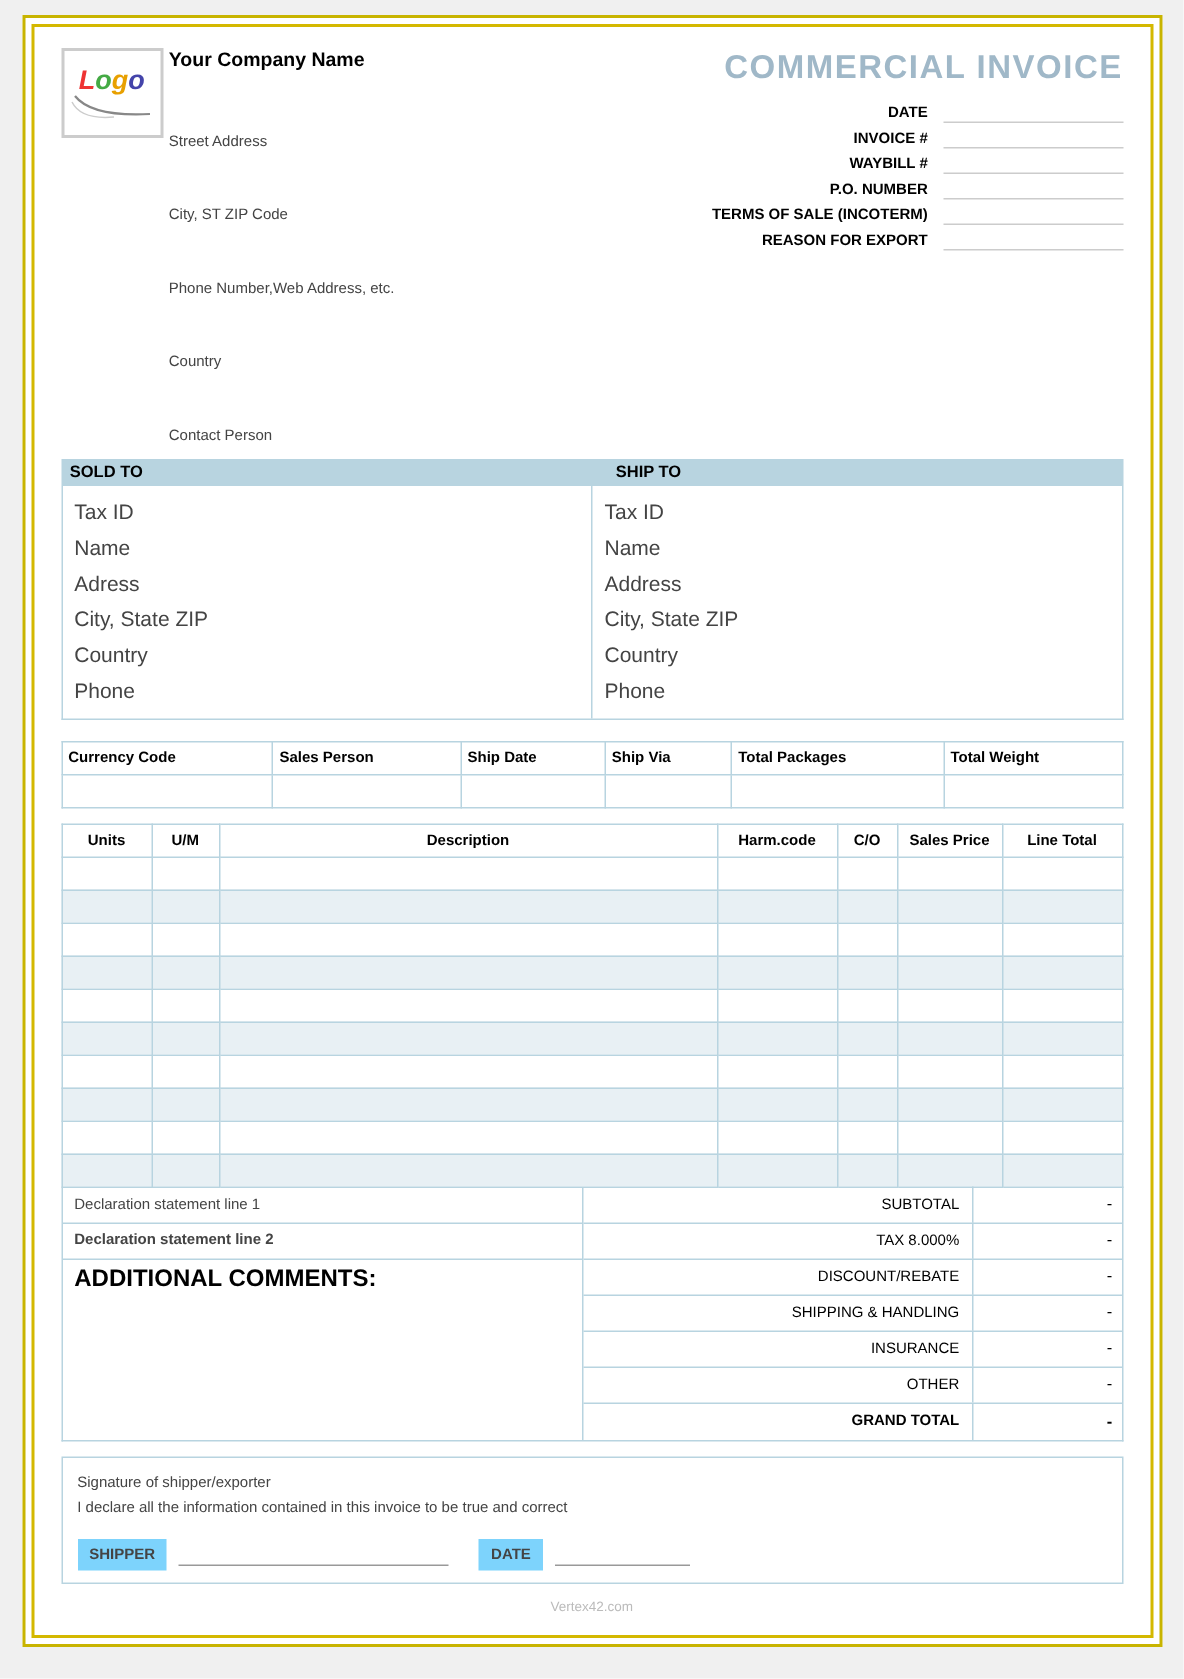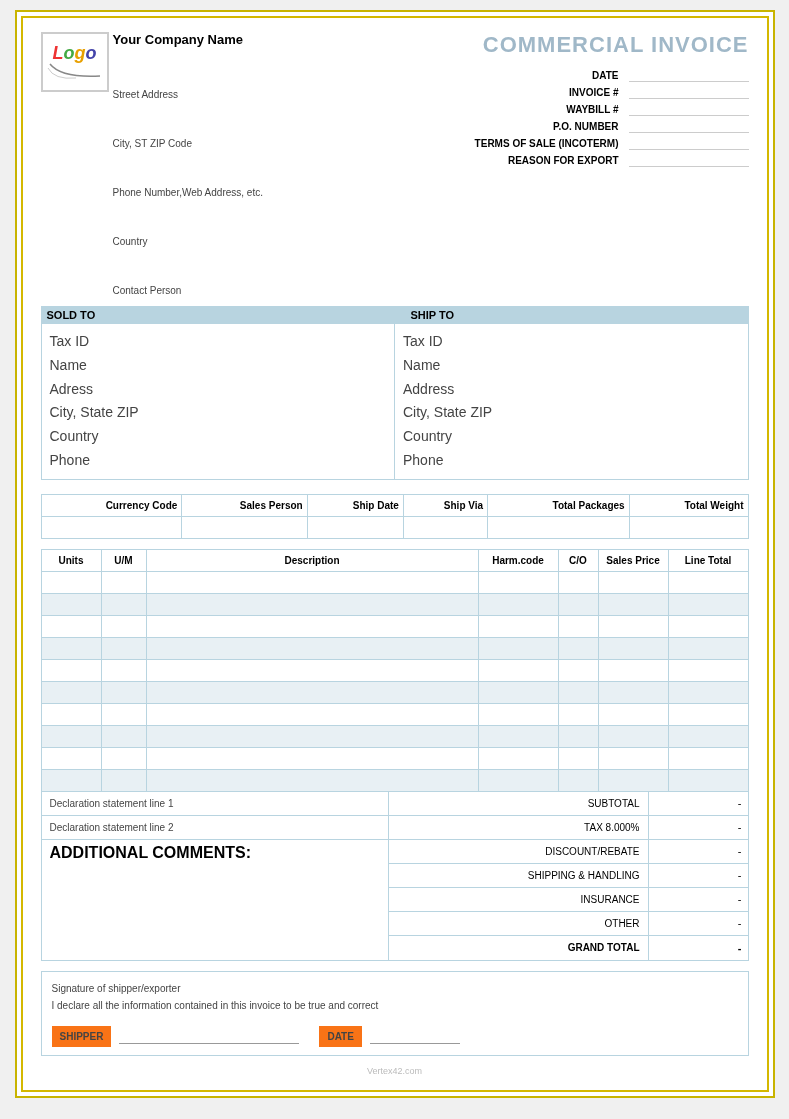--- a/index.html
+++ b/index.html
@@ -129,21 +129,21 @@
     .ship-table {
       width: 100%;
       border-collapse: collapse;
       margin-bottom: 10px;
       font-size: 10px;
     }
     .ship-table th {
       border: 1px solid #b8d4e0;
       background: #fff;
       padding: 5px 4px;
-      text-align: right;
+      text-align: left;
       font-weight: bold;
       color: #000;
     }
     .ship-table td {
       border: 1px solid #b8d4e0;
       padding: 5px 4px;
       text-align: center;
       background: #fff;
       height: 22px;
     }
@@ -211,21 +211,21 @@
       font-size: 10px;
     }
     .sig-field {
       display: flex;
       align-items: center;
       gap: 8px;
     }
     .sig-label {
       font-weight: bold;
       font-size: 10px;
-      background: #f97316;
+      background: #7dd3fc;
       padding: 2px 8px;
     }
     .sig-line {
       width: 180px;
       border-bottom: 1px solid #999;
       height: 16px;
     }
     .watermark {
       font-size: 9px;
       color: #bbb;
@@ -452,21 +452,21 @@
         </tr>
       </tbody>
   </table>
 
   <div style="display:flex;border:1px solid #b8d4e0;border-top:none;">
 
     <div style="flex:1;display:flex;flex-direction:column;">
       <div style="padding:5px 8px;font-size:10px;color:#444;border-bottom:1px solid #b8d4e0;height:24px;display:flex;align-items:center;">
         <span>Declaration statement line 1</span>
       </div>
-      <div style="padding:5px 8px;font-size:10px;color:#444;border-bottom:1px solid #b8d4e0;height:24px;display:flex;align-items:center;">
+      <div style="padding:5px 8px;font-size:10px;color:#444;border-bottom:1px solid #b8d4e0;height:24px;display:flex;font-weight:bold;">
         <span>Declaration statement line 2</span>
       </div>
       <div style="padding:4px 8px;font-size:16px;font-weight:bold;color:#000;">ADDITIONAL COMMENTS:</div>
       <div style="flex:1;padding:4px 8px;font-size:10px;color:#555;min-height:60px;"></div>
     </div>
 
     <div style="width:360px;border-left:1px solid #b8d4e0;">
       <div class="total-row">
         <span class="total-label">SUBTOTAL</span>
         <span class="total-value">-</span>

